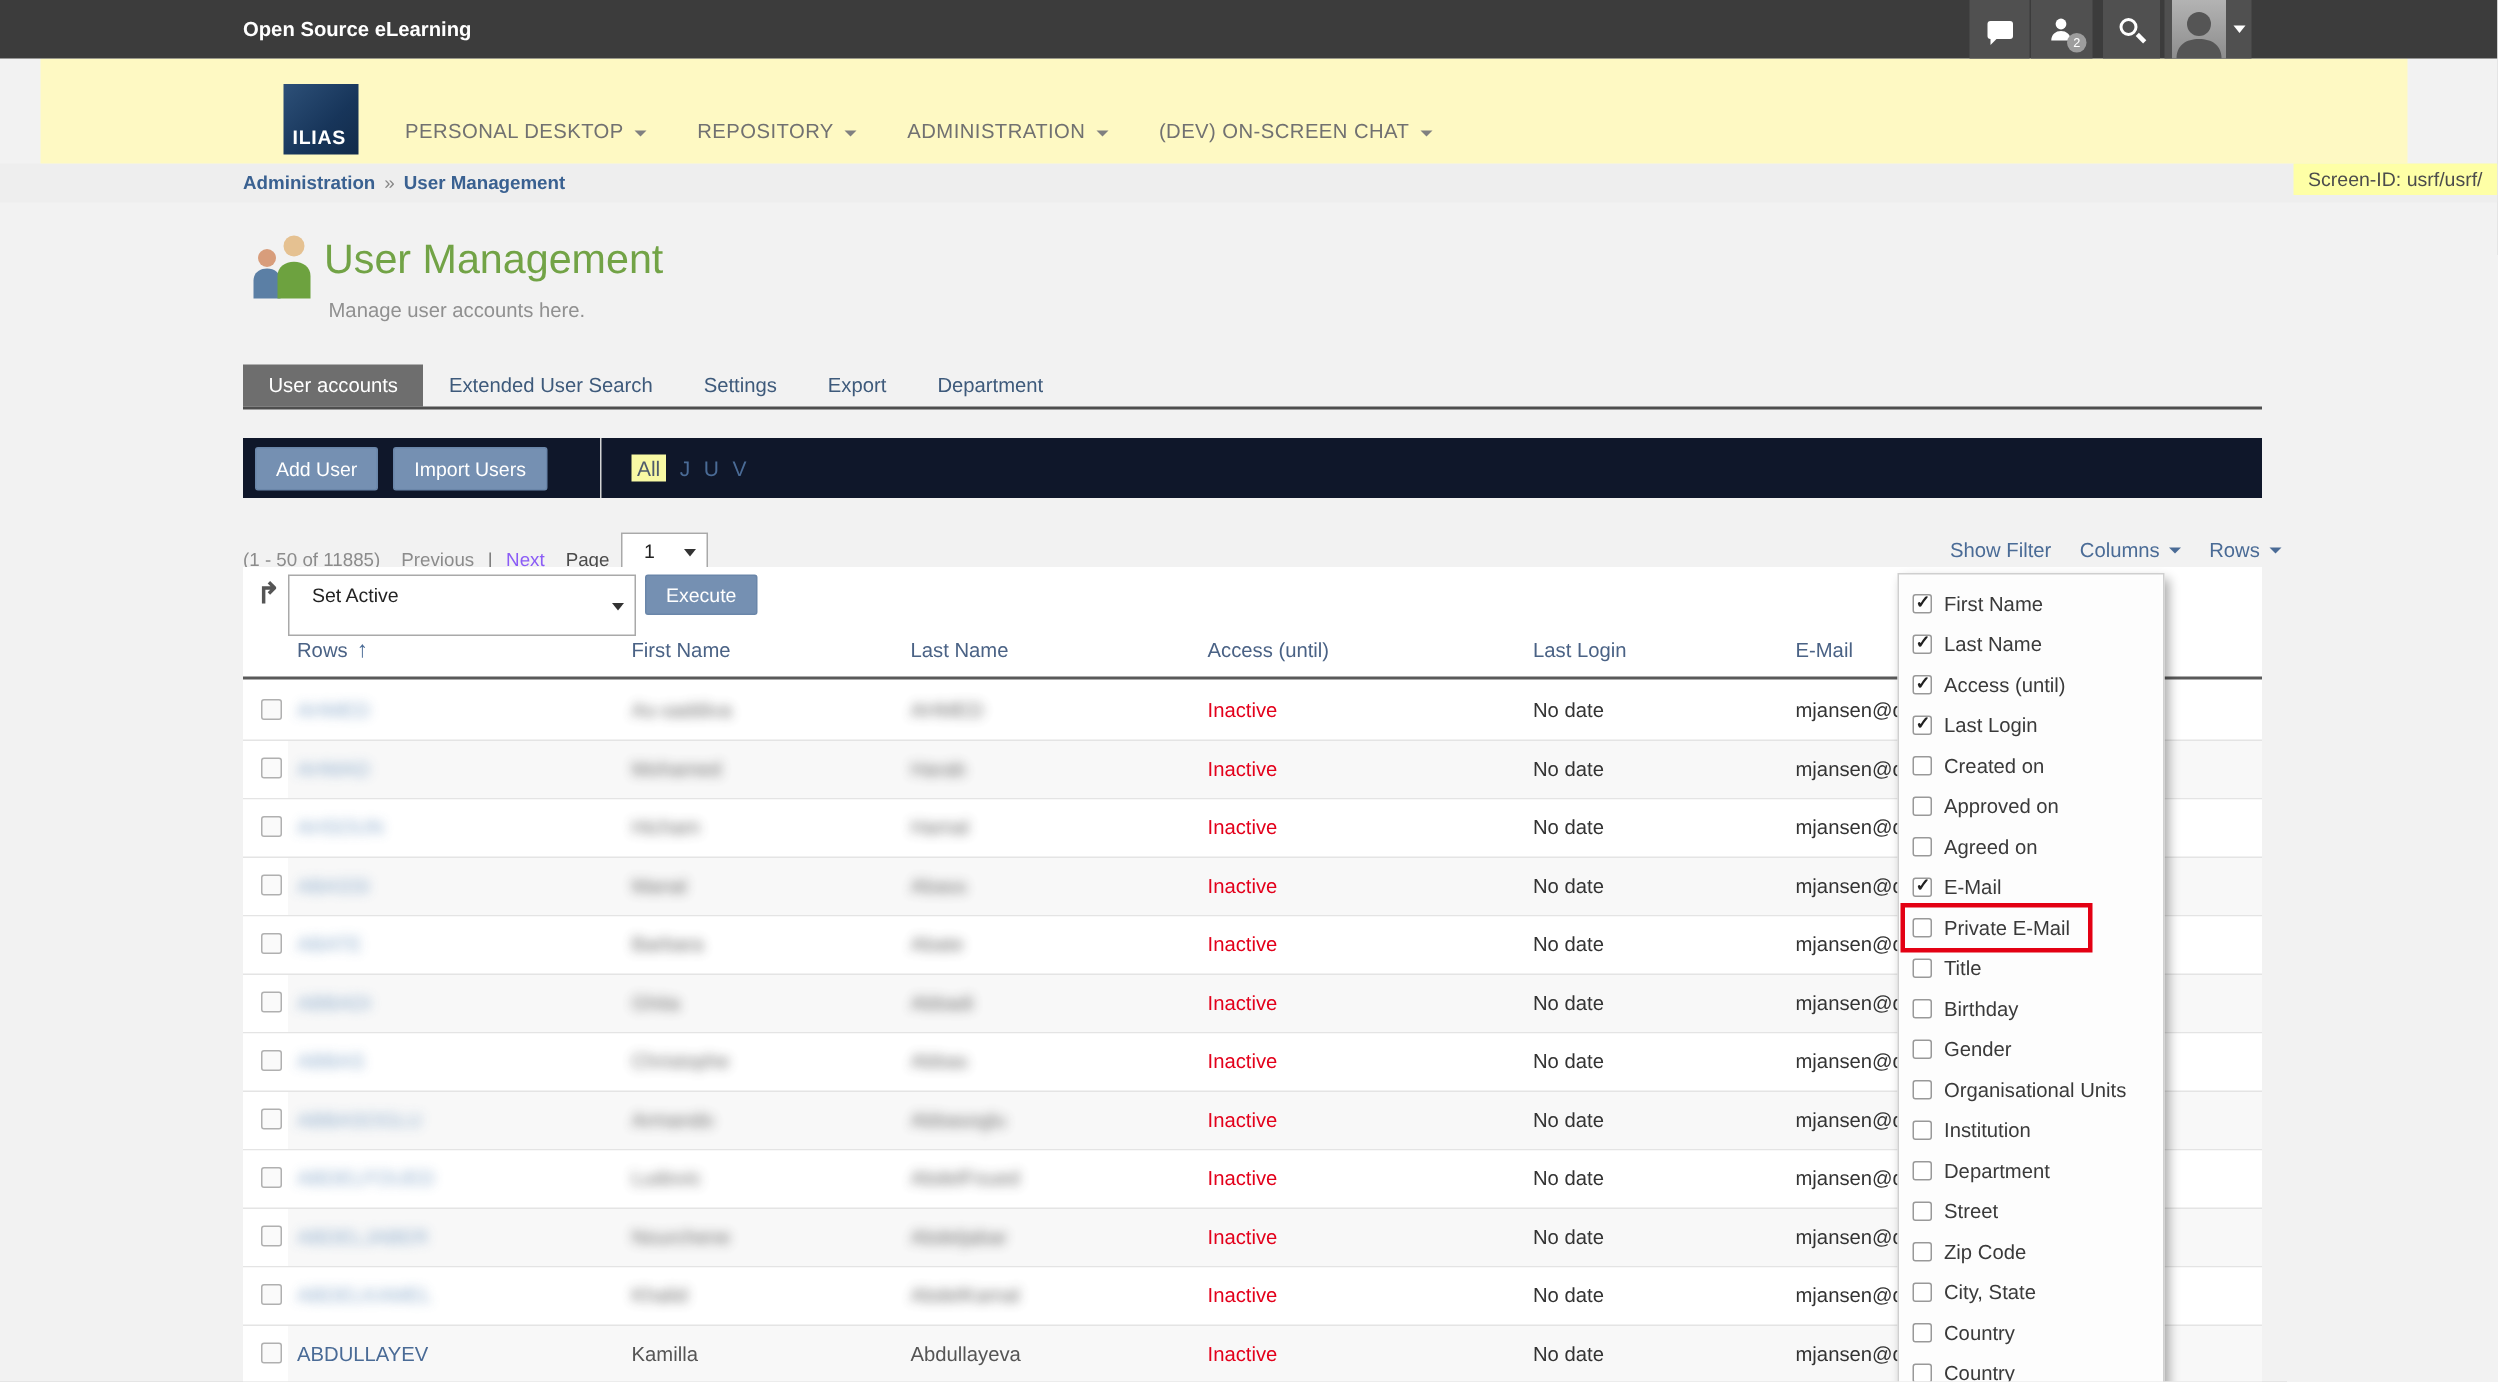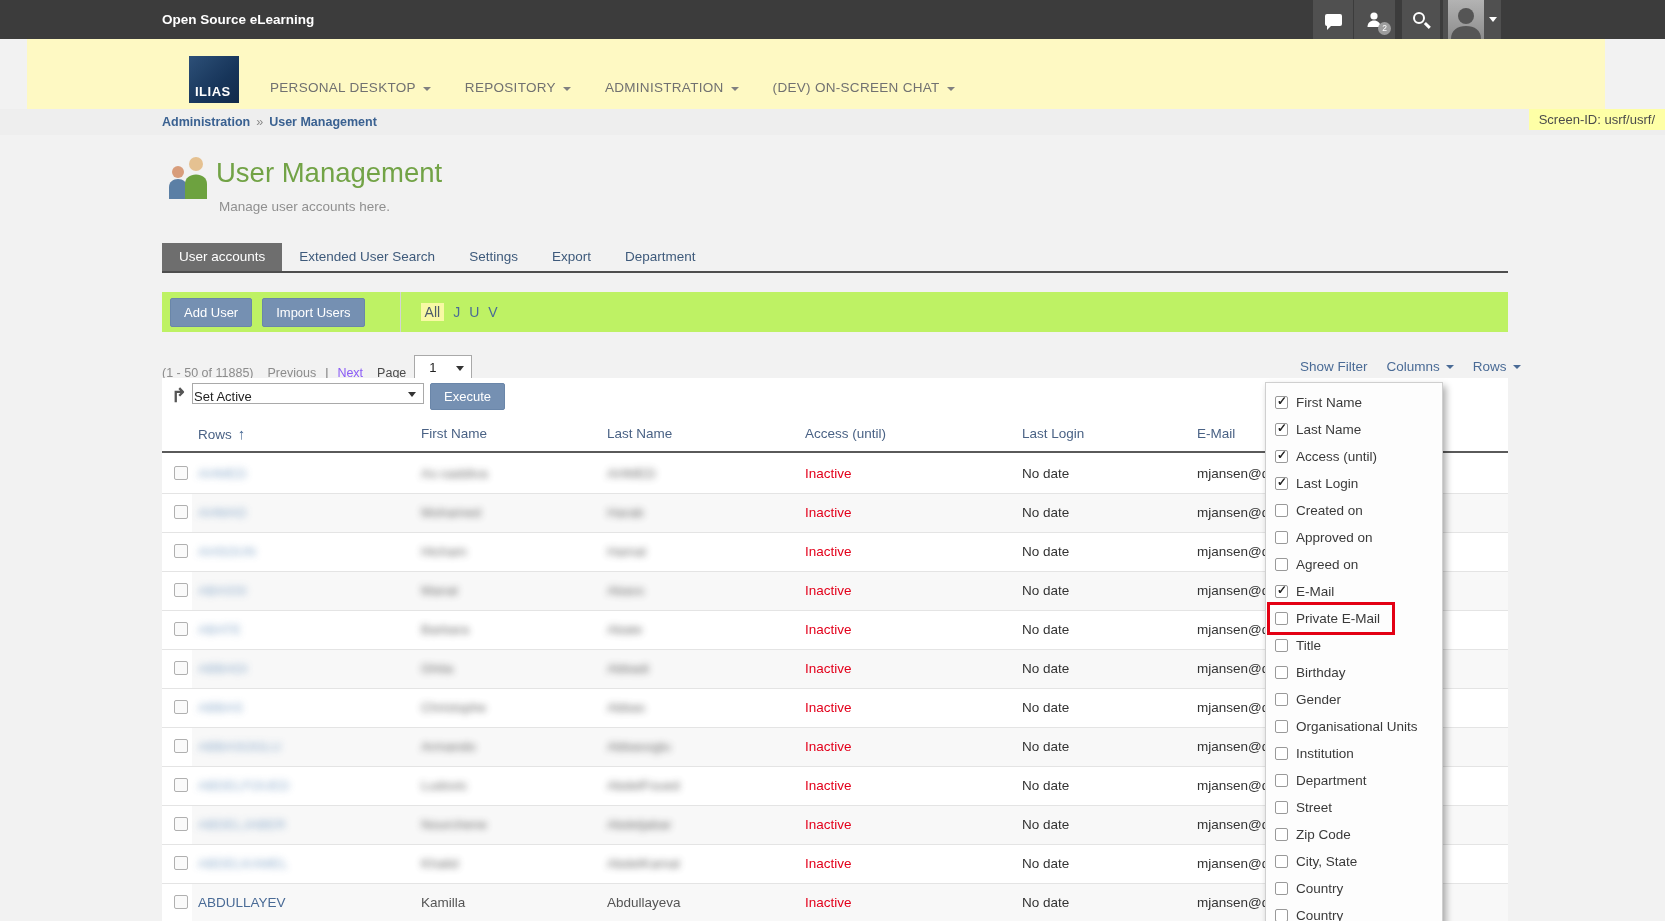--- a/index.html
+++ b/index.html
@@ -45,21 +45,21 @@
   
   .title-icon { position:absolute; left:167px; top:155px; }
   .page-title { position:absolute; left:216px; top:157px; font-size:27.5px; color:#72a346; font-weight:400; }
   .page-sub { position:absolute; left:219px; top:199px; font-size:13.5px; color:#909090; }
   
   .tabbar { position:absolute; left:162px; top:243px; display:flex; }
   .tab { height:28px; line-height:28px; padding:0 17px; font-size:13.5px; color:#3e5a7b; cursor:pointer; }
   .tab.active { background:#6e6e6e; color:#fff; }
   .tab-underline { position:absolute; left:162px; top:271px; width:1346px; height:2px; background:#4e4e4e; }
   
-  .cmdbar { position:absolute; left:162px; top:292px; width:1346px; height:40px; background:#bef264; display:flex; align-items:center; }
+  .cmdbar { position:absolute; left:162px; top:292px; width:1346px; height:40px; background:#0f172a; display:flex; align-items:center; }
   .btn { background:#7590b2; border:1px solid #6a86a9; color:#fff; font-size:13px; height:29px; line-height:27px;
          padding:0 13px; border-radius:2px; cursor:pointer; font-family:inherit; }
   .btn-add { margin-left:8px; }
   .btn-import { margin-left:10px; }
   .vdivider { width:1px; height:40px; background:#d4d4d4; margin-left:35px; }
   .letters { display:flex; align-items:center; margin-left:20px; gap:9px; font-size:14px; }
   .letter-active { background:#f8f9a4; color:#4e5b6b; padding:1px 4px; cursor:pointer; }
   .letter-link { color:#4a6b96; cursor:pointer; }
   
   .pagerow { position:absolute; left:162px; top:352px; height:28px; display:flex; align-items:flex-end; font-size:12.5px; }
@@ -72,22 +72,22 @@
                  font-size:13px; color:#222; line-height:23px; padding-left:14px; cursor:pointer; }
   .mini-select .sel-caret, .action-select .sel-caret { position:absolute; right:7px; top:50%; margin-top:-2px;
                  width:0; height:0; border-left:4px solid transparent; border-right:4px solid transparent; border-top:5px solid #333; }
   
   .tablecontrols { position:absolute; left:1300px; top:352px; height:28px; display:flex; align-items:center; gap:19px; font-size:13.5px; }
   .tc-link { color:#4a6b96; display:flex; align-items:center; gap:6px; cursor:pointer; }
   .caret-b { width:0; height:0; border-left:4px solid transparent; border-right:4px solid transparent; border-top:4.5px solid #4a6b96; margin-top:2px; }
   
   .tablebox { position:absolute; left:162px; top:378px; width:1346px; height:543px; background:#fff; }
   .arrow-icon { position:absolute; left:9px; top:6px; font-size:19px; color:#555; font-weight:bold; }
-  .action-select { position:absolute; left:30px; top:5px; width:232px; height:21px; background:#fff; border:1px solid #a9a9a9;
-                   font-size:13px; color:#222; line-height:25px; padding-left:1px; cursor:pointer; }
+  .action-select { position:absolute; left:30px; top:5px; width:232px; height:41px; background:#fff; border:1px solid #a9a9a9;
+                   font-size:13px; color:#222; line-height:25px; padding-left:15px; cursor:pointer; }
   .btn-execute { position:absolute; left:268px; top:5px; height:27px; line-height:25px; }
   .thead { position:absolute; left:0; top:37px; width:1346px; height:38px; border-bottom:2px solid #5a5a5a; font-size:13.5px; color:#4a6285; }
   .rows { position:absolute; left:0; top:77px; width:1346px; }
   .trow { position:relative; width:1346px; height:39px; border-bottom:1px solid #e4e4e4; background:#fff; font-size:13.5px; }
   .trow.stripe { background:linear-gradient(to right, #fff 30px, #f8f8f8 30px); }
   .cell { position:absolute; top:0; line-height:37px; white-space:nowrap; }
   .c-cb { left:12px; top:11px; line-height:normal; }
   .c-login { left:36px; } .c-first { left:259px; } .c-last { left:445px; }
   .c-access { left:643px; } .c-lastlogin { left:860px; } .c-email { left:1035px; }
   .hcell { position:absolute; top:0; line-height:37px; white-space:nowrap; }

